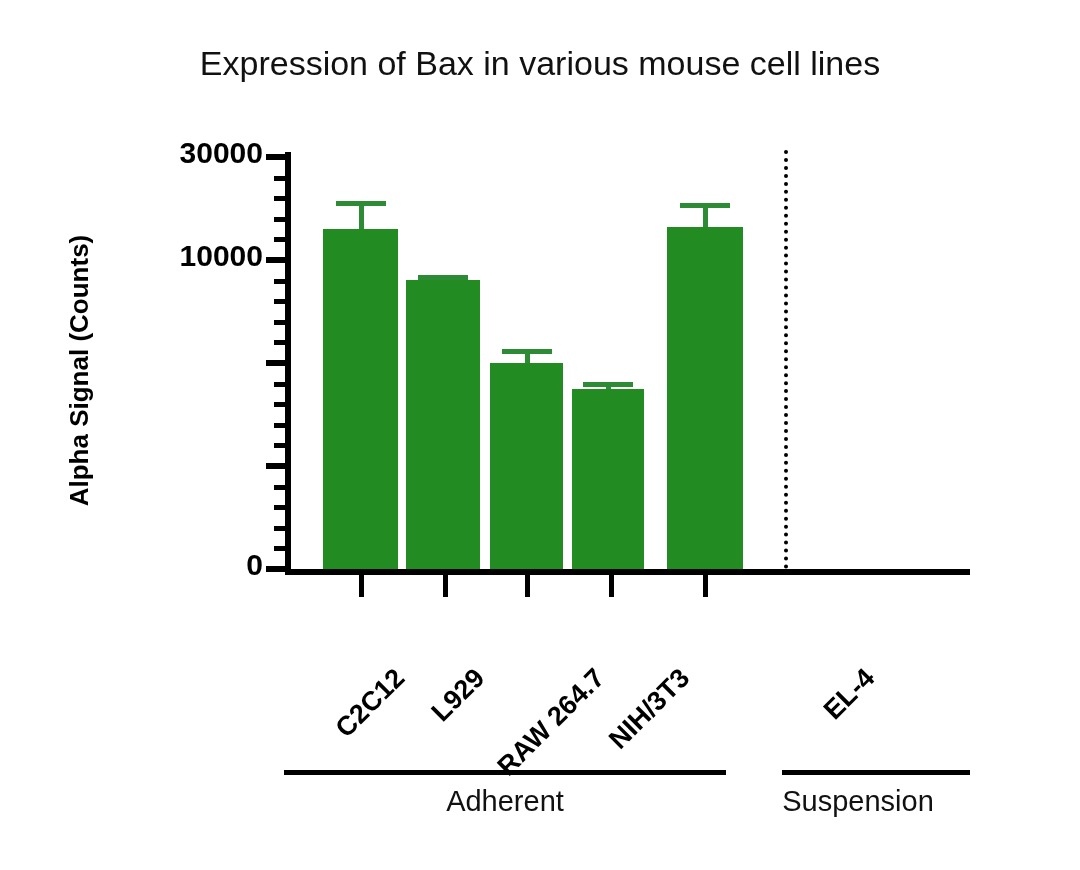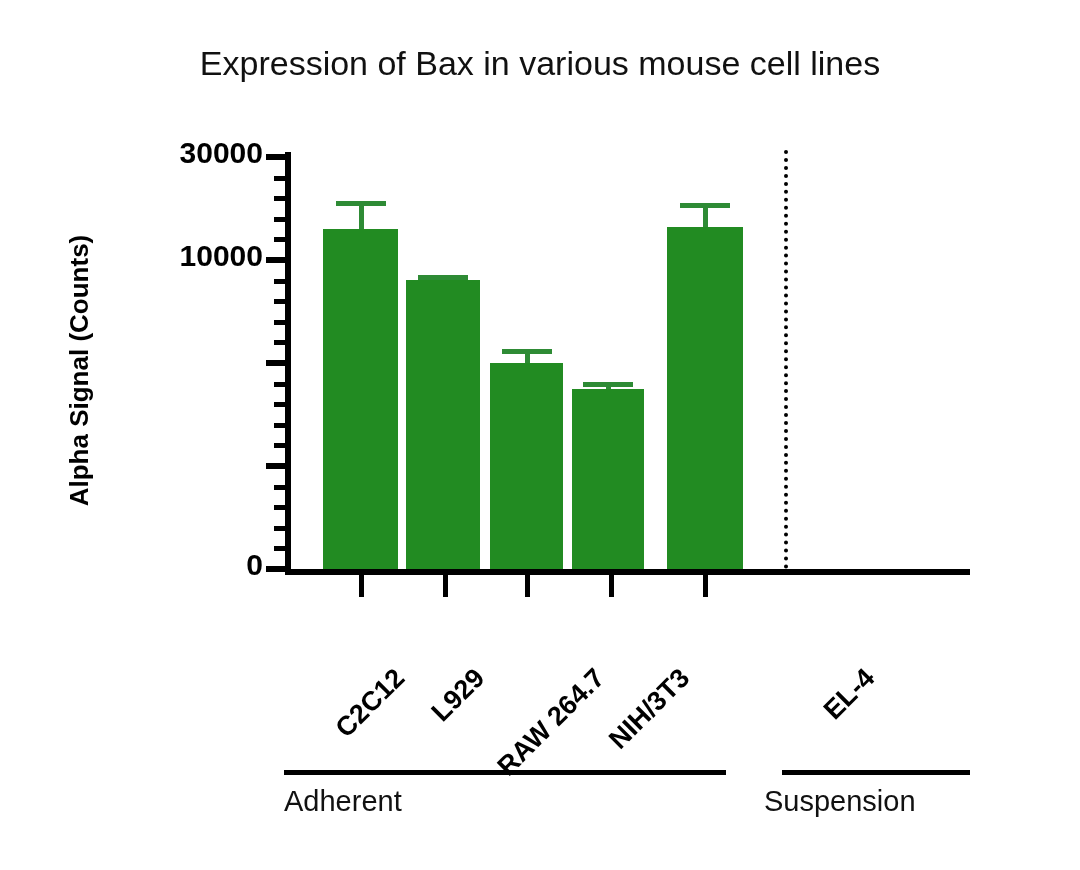--- a/index.html
+++ b/index.html
@@ -155,21 +155,21 @@
   .group-rule {
     position: absolute;
     height: 5px;
     background: #000000;
   }
   .group-label {
     position: absolute;
     font-size: 29px;
     font-weight: 400;
     color: #111111;
-    text-align: left;
+    text-align: center;
     white-space: nowrap;
   }
 </style>
 </head>
 <body>
 
 <div id="figure">
 
   <div id="chart-title">Expression of Bax in various mouse cell lines</div>
 

